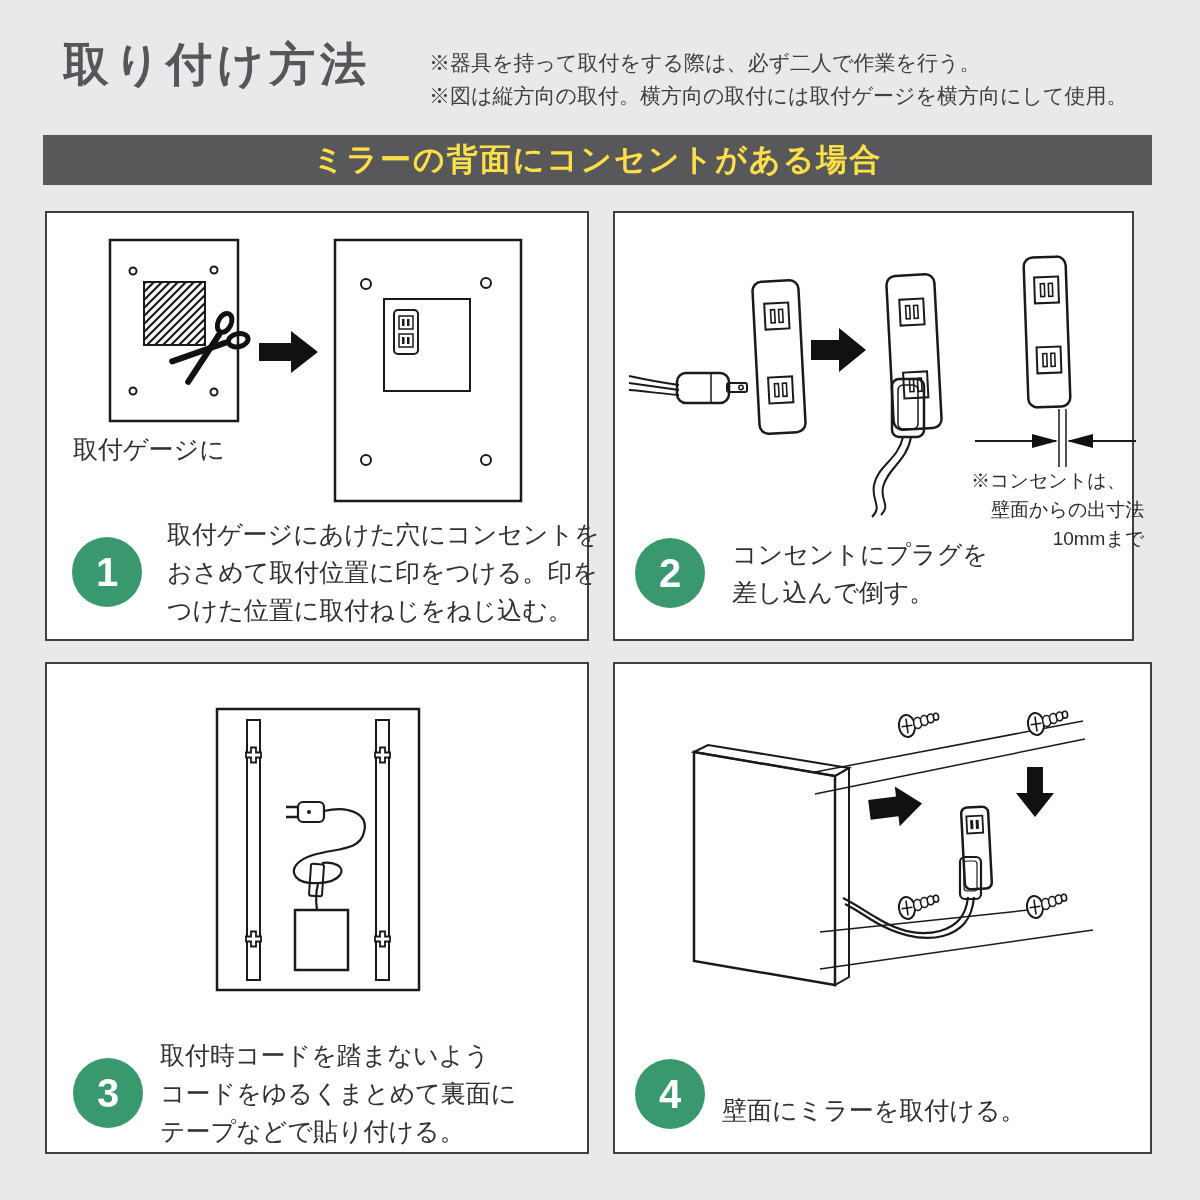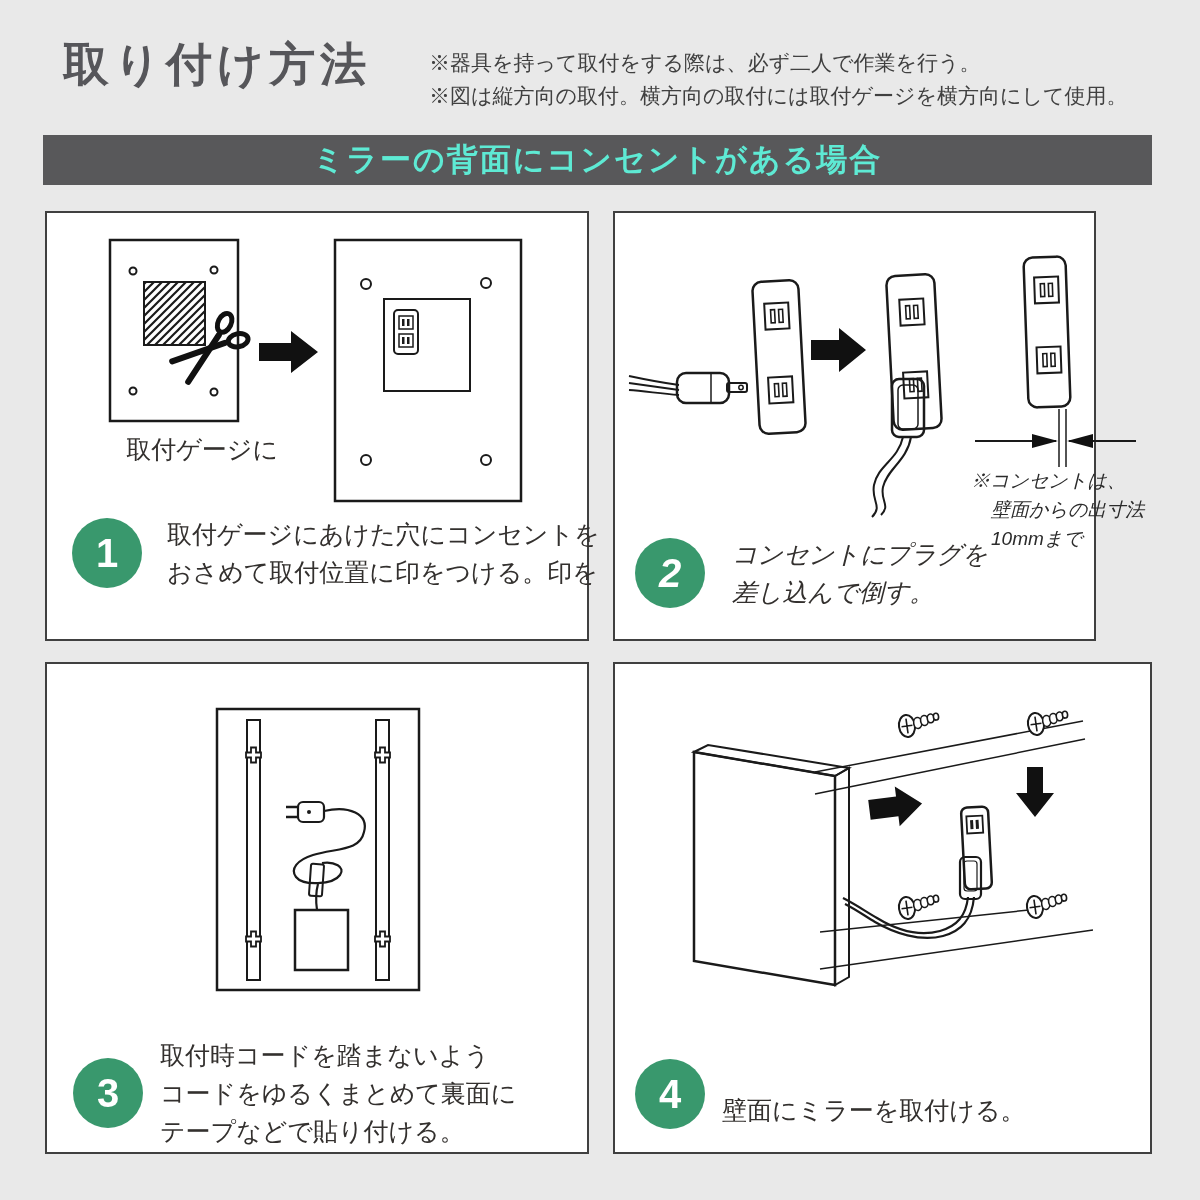--- a/index.html
+++ b/index.html
@@ -15,42 +15,42 @@
     position:absolute; left:63px; top:34px;
     font-size:46px; font-weight:bold; color:#56565a; letter-spacing:5px;
     white-space:nowrap;
   }
   .header-notes {
     position:absolute; left:429px; top:46px;
     font-size:21px; line-height:33px; color:#404040; white-space:nowrap;
   }
   .banner {
     position:absolute; left:43px; top:135px; width:1109px; height:50px;
-    background:#58585a; color:#5eead4;
+    background:#58585a; color:#fde047;
     display:flex; align-items:center; justify-content:center;
     font-size:31px; font-weight:bold; letter-spacing:2px; white-space:nowrap;
   }
   .panel {
     position:absolute; background:#ffffff; border:2px solid #404040;
   }
   .p1 { left:45px;  top:211px; width:544px; height:430px; }
-  .p2 { left:613px; top:211px; width:483px; height:430px;font-style:italic; }
+  .p2 { left:613px; top:211px; width:521px; height:430px; }
   .p3 { left:45px;  top:662px; width:544px; height:492px; }
   .p4 { left:613px; top:662px; width:539px; height:492px; }
   .panel svg.diagram { position:absolute; left:0; top:0; }
   .caption {
     position:absolute; left:26px; top:216px; width:205px;
-    text-align:right; font-size:25px; line-height:40px; color:#33302e;
+    text-align:left; font-size:25px; line-height:40px; color:#33302e;
     white-space:nowrap;
   }
   .outlet-note {
     position:absolute; left:356px; top:253px;
     font-size:19px; line-height:29px; color:#2b2b2b; white-space:nowrap;
   }
-  .outlet-note .ind { padding-left:20px; }
+  .outlet-note .ind { padding-left:20px;text-align:right; }
   .step { position:absolute; display:flex; align-items:center; }
   .num {
     width:70px; height:70px; border-radius:50%;
     background:#39986d; color:#fff;
     font-size:40px; font-weight:bold;
     display:flex; align-items:center; justify-content:center;
     flex:none;
   }
   .txt { font-size:25px; line-height:38px; color:#33302e; white-space:nowrap; }
   .s1 { left:25px; top:302px; } .s1 .txt { margin-left:25px; }
@@ -140,20 +140,21 @@
     </g>
   </svg>
   <div class="caption">
     <div>取付ゲージに</div>
   </div>
   <div class="step s1">
     <div class="num">1</div>
     <div class="txt">
       <div>取付ゲージにあけた穴にコンセントを</div>
       <div>おさめて取付位置に印をつける。印を</div>
+      <div>つけた位置に取付ねじをねじ込む。</div>
     </div>
   </div>
 </section>
 
 <section class="panel p2">
   <svg class="diagram" width="535" height="426" viewBox="0 0 535 426">
 
     <g>
       <path class="ln" d="M14,163 C28,166 42,169 64,172" stroke-width="1.8"></path>
       <path class="ln" d="M14,170 C28,172 42,174 64,177" stroke-width="1.8"></path>

